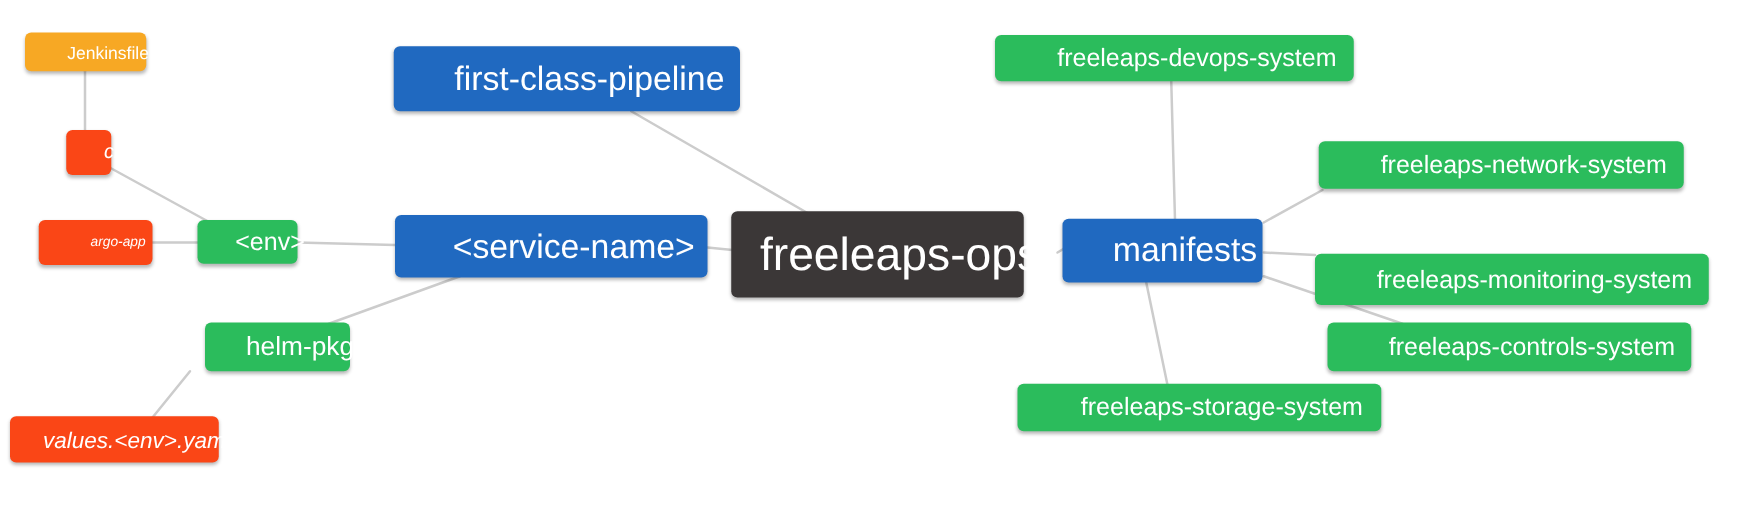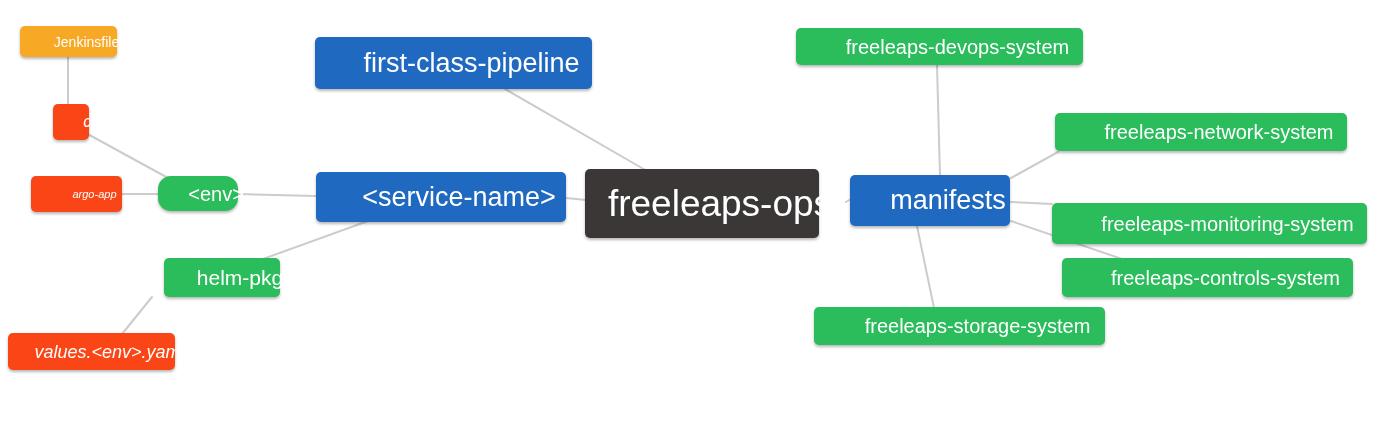--- a/index.html
+++ b/index.html
@@ -44,21 +44,21 @@
   .node-blue   { background: #2069c0; justify-content: center; }
   .node-green  { background: #2bbc5c; }
   .node-red    { background: #fa4616; font-style: italic; }
   .node-orange { background: #f7a824; }
   .node-dark   { background: #3b3737; }
 
   
   #n-jenkinsfile { left: 20px;   top: 26px;  width: 97px;  height: 31px; font-size: 14px; }
   #n-ci          { left: 53px;   top: 104px; width: 32px;  height: 36px; font-size: 16px; }
   #n-argo-app    { left: 31px;   top: 176px; width: 91px;  height: 36px; font-size: 11px; }
-  #n-env         { left: 158px;  top: 176px; width: 80px;  height: 35px; font-size: 20px; border-radius: 13px; }
+  #n-env         { left: 158px;  top: 176px; width: 80px;  height: 35px; font-size: 20px; }
   #n-helm-pkg    { left: 164px;  top: 258px; width: 116px; height: 39px; font-size: 21px; }
   #n-values      { left: 8px;    top: 333px; width: 167px; height: 37px; font-size: 18px; }
   #n-pipeline    { left: 315px;  top: 37px;  width: 277px; height: 52px; font-size: 27px; }
   #n-service     { left: 316px;  top: 172px; width: 250px; height: 50px; font-size: 27px; }
   #n-ops         { left: 585px;  top: 169px; width: 234px; height: 69px; font-size: 37px; }
   #n-manifests   { left: 850px;  top: 175px; width: 160px; height: 51px; font-size: 27px; }
   #n-devops      { left: 796px;  top: 28px;  width: 287px; height: 37px; font-size: 20px; }
   #n-network     { left: 1055px; top: 113px; width: 292px; height: 38px; font-size: 20px; }
   #n-monitoring  { left: 1052px; top: 203px; width: 315px; height: 41px; font-size: 20px; }
   #n-controls    { left: 1062px; top: 258px; width: 291px; height: 39px; font-size: 20px; }

